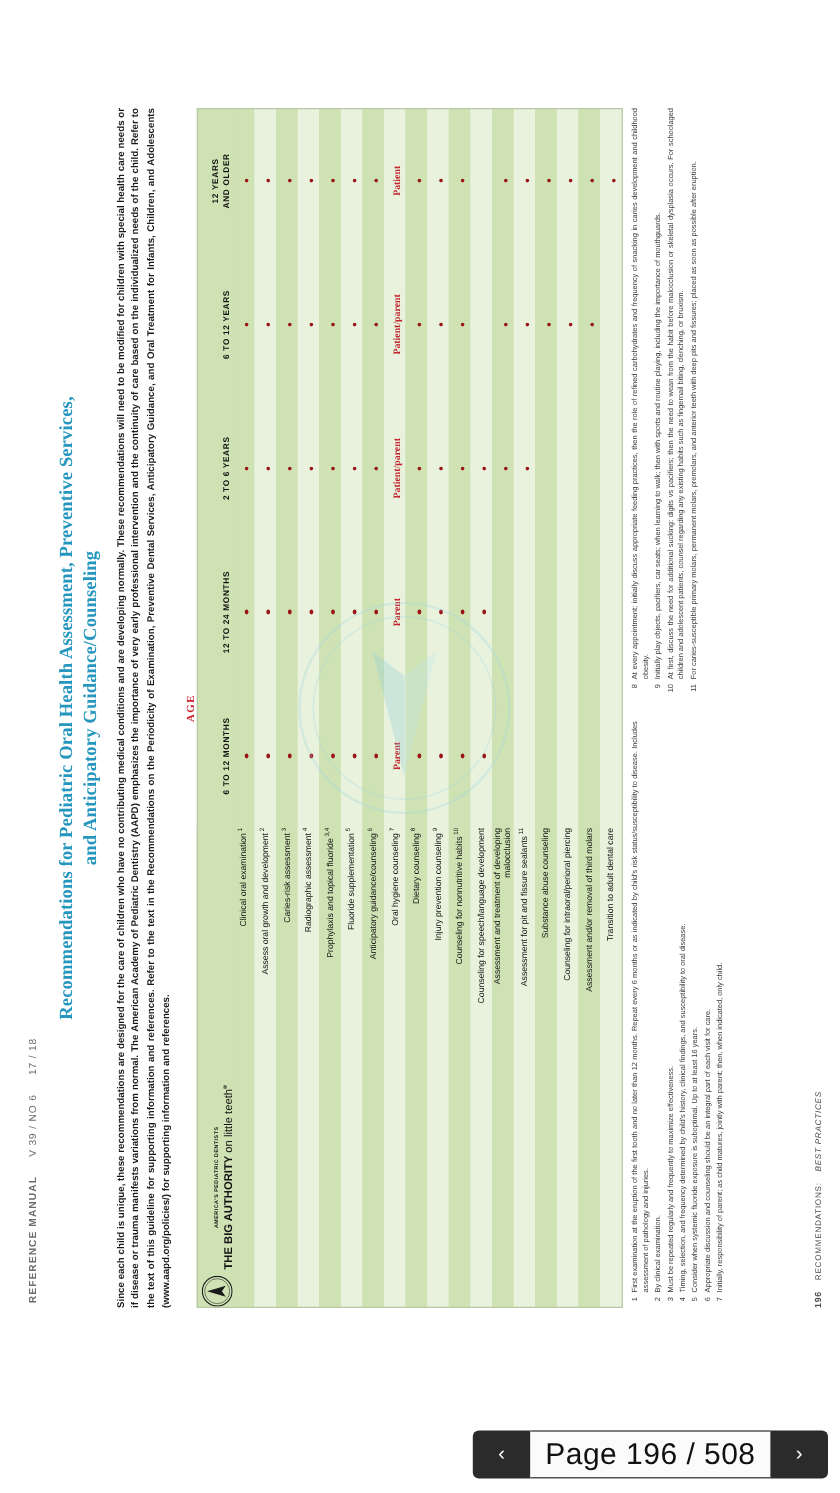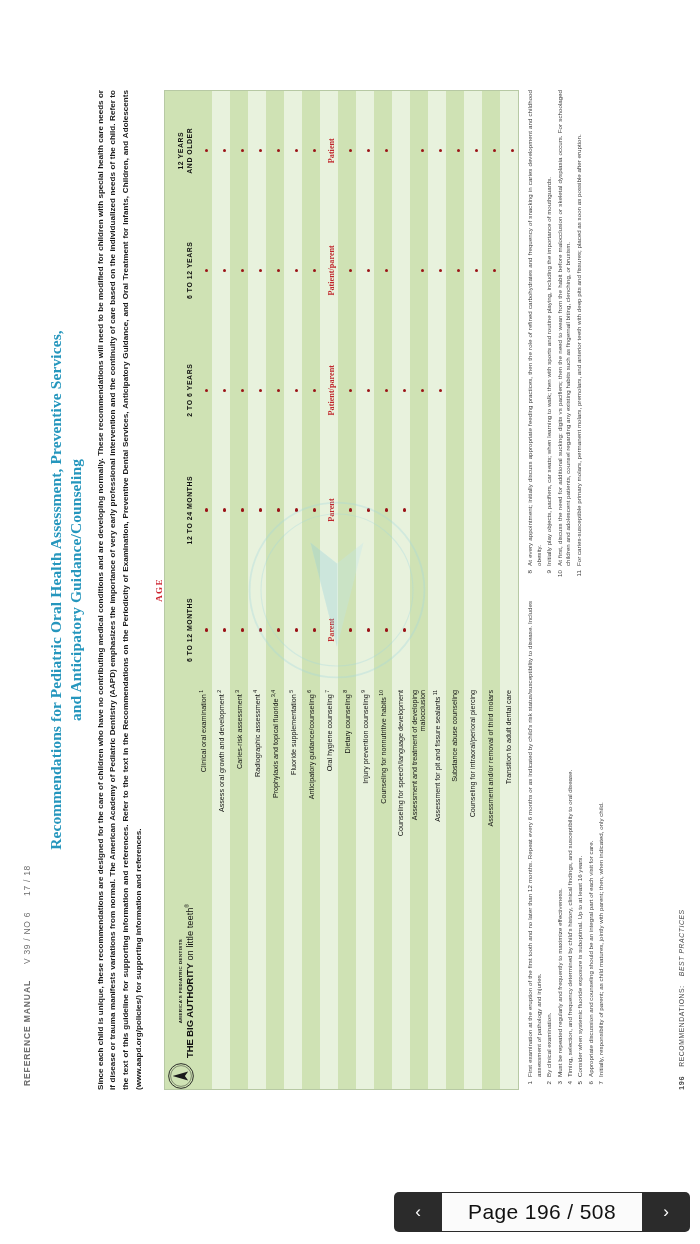--- a/index.html
+++ b/index.html
@@ -132,21 +132,21 @@
   .navbtn {
     width:48px; background:#2b2b2b; color:#ffffff;
     border:none; display:flex; align-items:center; justify-content:center;
     font-size:17px; font-family:"Liberation Sans", sans-serif; cursor:pointer;
   }
   .navbtn.left { border-radius:5px 0 0 5px; }
   .navbtn.right { border-radius:0 5px 5px 0; }
   .pagefield {
     min-width:200px; background:#fbfbfb; color:#111;
     display:flex; align-items:center; justify-content:center;
-    font-size:21px; letter-spacing:.4px;
+    font-size:25px; letter-spacing:.4px;
     border-top:1px solid #2b2b2b; border-bottom:1px solid #2b2b2b;
   }
 </style>
 </head>
 <body>
 
 <div id="viewer">
   <div id="page-rot">
     <div id="page-inner">
 

